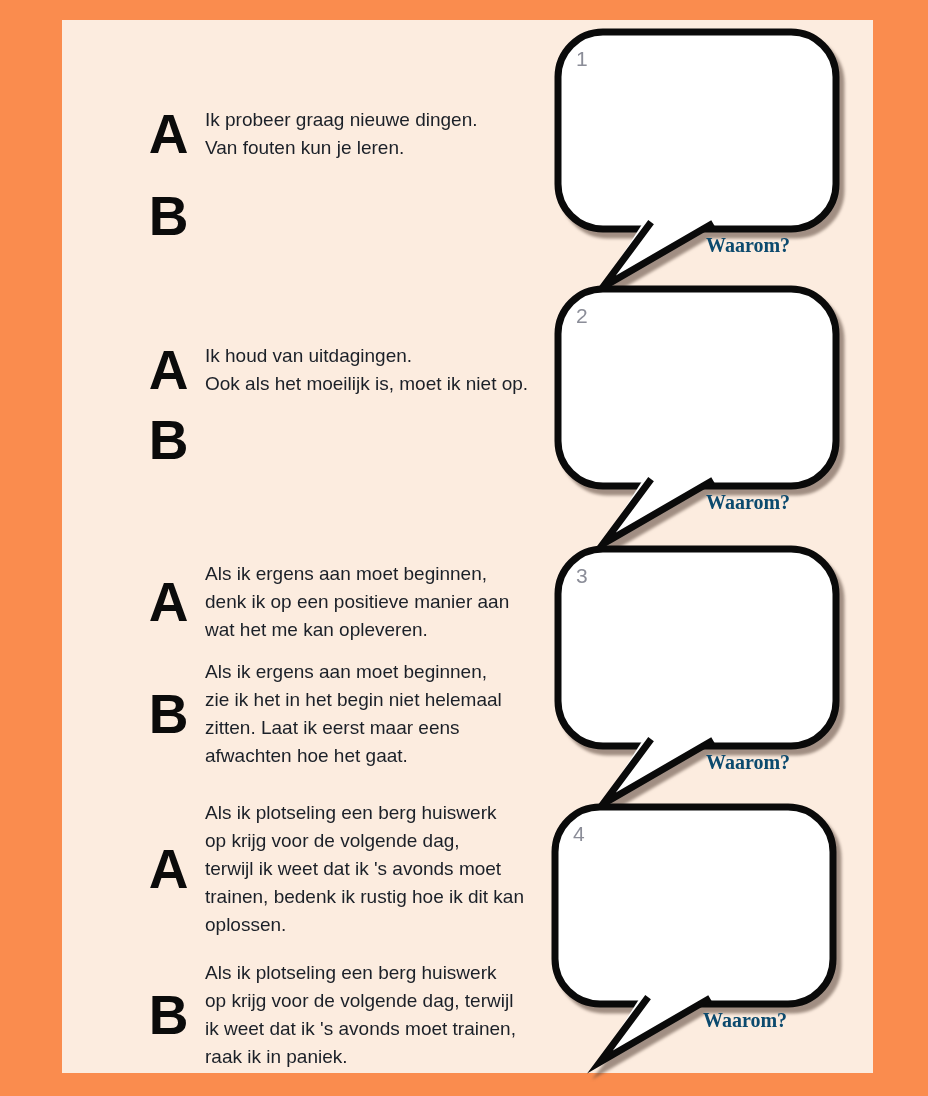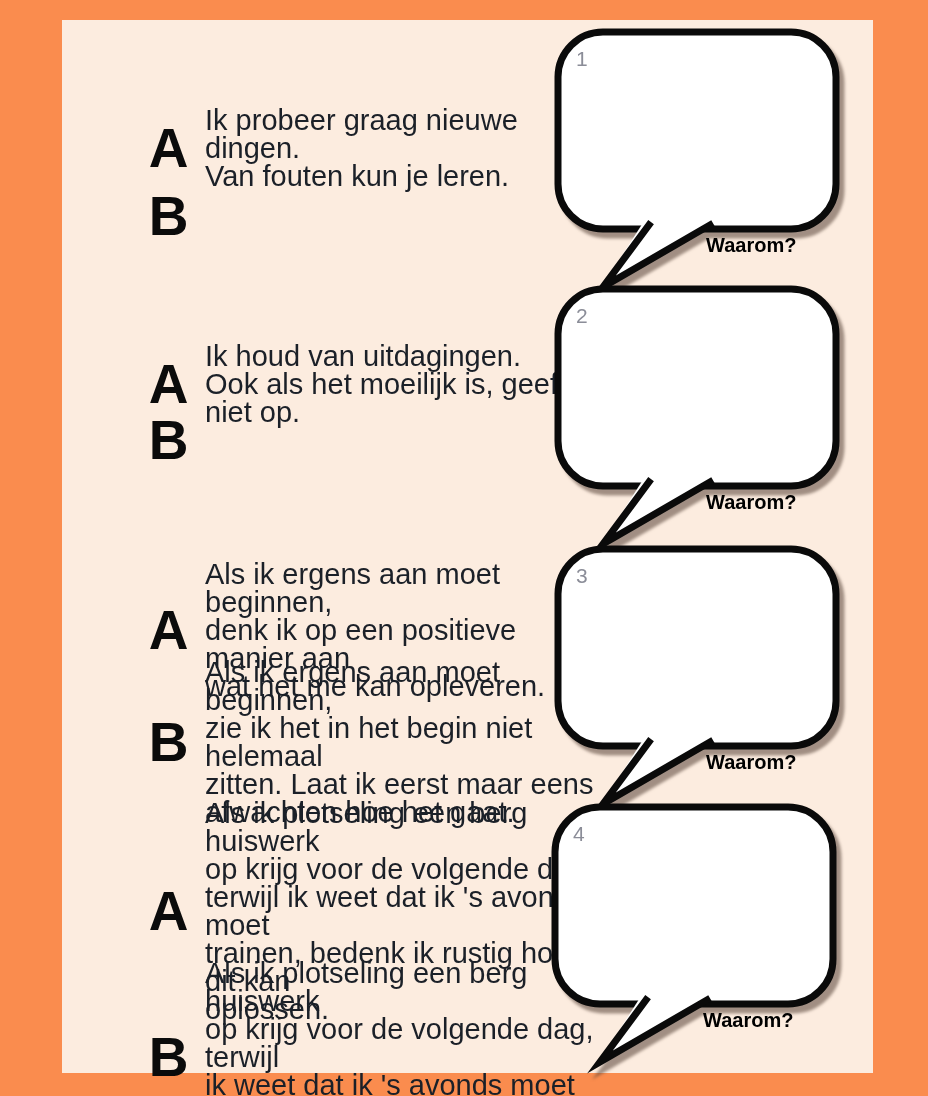--- a/index.html
+++ b/index.html
@@ -36,21 +36,21 @@
     text-align: center;
     font-size: 55px;
     font-weight: bold;
     line-height: 1;
     color: #0b0b0b;
     letter-spacing: -1px;
   }
   .opt-text {
     flex: 1;
     white-space: pre-line;
-    font-size: 29px;
+    font-size: 19px;
     line-height: 28px;
     color: #1b2028;
   }
 
   
   .bubble {
     position: absolute;
     width: 300px; height: 276px;
   }
   .bubble svg {
@@ -77,43 +77,44 @@
     left: 26px; top: 24px;
     font-size: 21px;
     line-height: 1;
     color: #8b8d98;
   }
   .why {
     position: absolute;
     left: 156px; top: 210px;
     font-size: 20px;
     font-weight: bold;
-    color: #000000;
+    color: #0c4a6e;
     white-space: nowrap;
+    font-family: Liberation Serif, serif;
   }
 </style>
 </head>
 <body>
 
 <div class="page">
   <div class="panel">
 
     <div class="opt" style="top:86px">
       <span class="letter">A</span>
       <div class="opt-text">Ik probeer graag nieuwe dingen.
 Van fouten kun je leren.</div>
     </div>
     <div class="opt" style="top:169px">
       <span class="letter">B</span>
     </div>
 
     <div class="opt" style="top:322px">
       <span class="letter">A</span>
       <div class="opt-text">Ik houd van uitdagingen.
-Ook als het moeilijk is, geef ik niet op.</div>
+Ook als het moeilijk is, moet ik niet op.</div>
     </div>
     <div class="opt" style="top:393px">
       <span class="letter">B</span>
     </div>
 
     <div class="opt" style="top:540px">
       <span class="letter">A</span>
       <div class="opt-text">Als ik ergens aan moet beginnen,
 denk ik op een positieve manier aan
 wat het me kan opleveren.</div>

